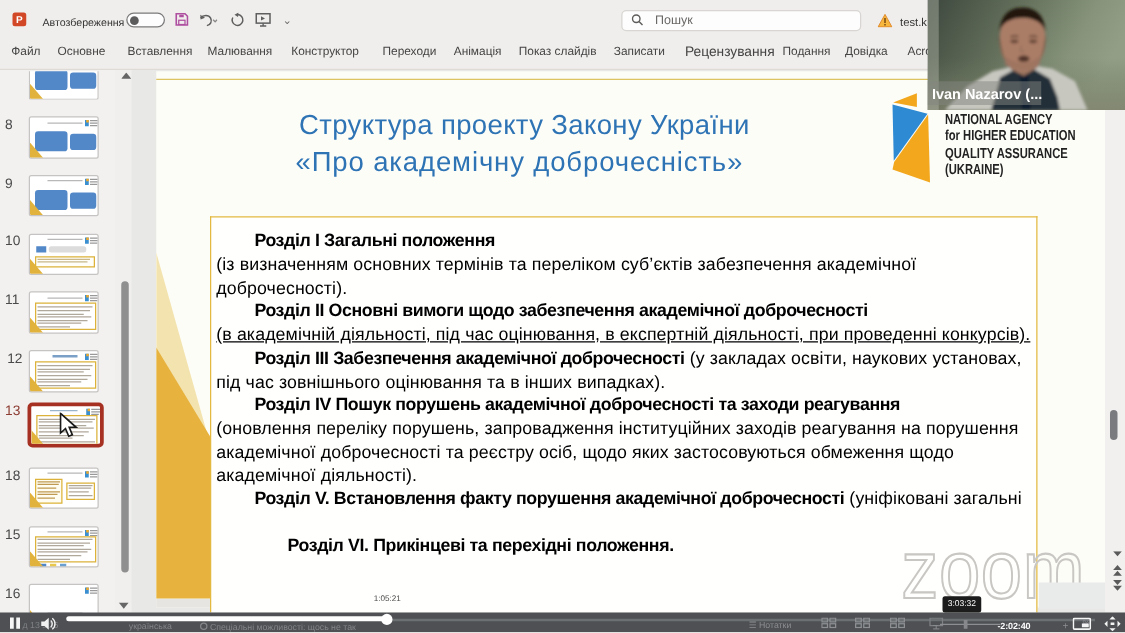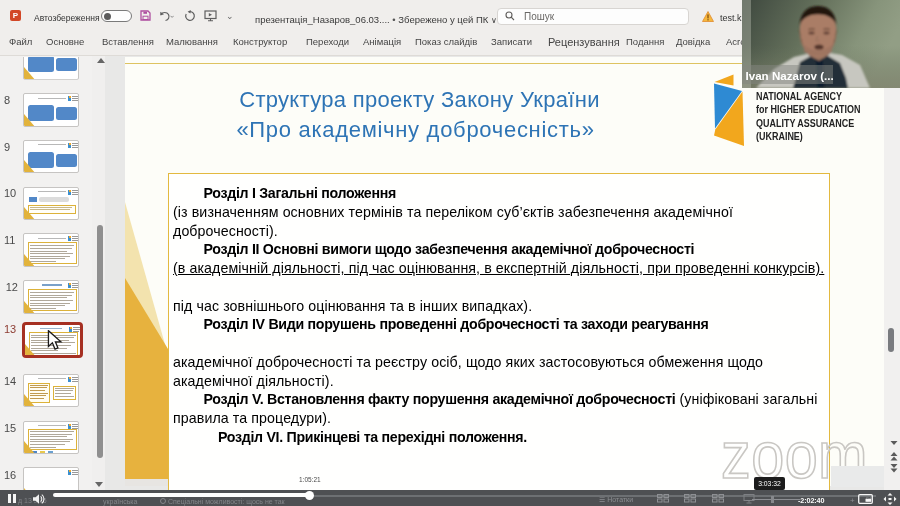--- a/index.html
+++ b/index.html
@@ -39,21 +39,20 @@
       <path d="M6.8 0 L3.6 1.7 L6.4 3.6 Z" fill="#5f5f5f"></path>
     </svg>
 
   <svg class="abs" style="left:204px;top:10px;" width="13" height="12" viewBox="0 0 13 12">
       <rect x="1" y="1" width="11" height="7.5" fill="none" stroke="#5f5f5f" stroke-width="1.2"></rect>
       <path d="M4.8 3 L8 4.7 L4.8 6.4 z" fill="#5f5f5f"></path>
       <path d="M6.5 8.5 v2 M4 10.8 h5" stroke="#5f5f5f" stroke-width="1.1"></path>
     </svg>
   <div class="abs" style="left:226px;top:11px;font-size:9px;color:#666;">⌄</div>
 
-  <div class="abs" style="left:255px;top:13.5px;font-size:9.5px;color:#3a3a3a;">презентація_Назаров_06.03....  <span style="color:#555;">•</span>  Збережено у цей ПК <span style="font-size:8px;">∨</span></div>
 
   <div class="abs" style="left:497px;top:7.5px;width:192px;height:17px;background:#fdfdfd;border:1px solid #d8d5d2;border-radius:4px;"></div>
   <svg class="abs" style="left:505px;top:11px;" width="10" height="10" viewBox="0 0 10 10">
       <circle cx="4" cy="4" r="3" fill="none" stroke="#5f5d5b" stroke-width="1.1"></circle>
       <path d="M6.2 6.2 L9 9" stroke="#5f5d5b" stroke-width="1.1"></path>
     </svg>
   <div class="abs" style="left:524px;top:11px;font-size:10px;color:#6a6866;">Пошук</div>
 
   <svg class="abs" style="left:702px;top:10.5px;" width="12" height="11" viewBox="0 0 12 11">
       <path d="M6 0.5 L11.5 10.5 L0.5 10.5 z" fill="#f6b73c" stroke="#e08a2d" stroke-width="0.8"></path>
@@ -195,21 +194,21 @@
         <div class="abs" style="left:5.5px;top:25.6px;width:27px;height:1px;background:#b0a89a;"></div>
         <div class="abs" style="left:5.5px;top:28.2px;width:45px;height:1px;background:#b0a89a;"></div>
         <svg class="abs" style="left:0;top:19.5px;" width="12" height="14" viewBox="0 0 12 14">
           <polygon points="0,0 12,14 0,14" fill="#e2b33c"></polygon>
         </svg>
       </div>
     </div>
   <svg class="abs" style="left:47px;top:330px;" width="16" height="21" viewBox="0 0 12 16">
       <path d="M1 0.5 L1 12.5 L4 9.8 L6 14.5 L8.2 13.6 L6.3 9 L10.5 9 Z" fill="#fff" stroke="#1a1a1a" stroke-width="1"></path>
     </svg>
-  <div class="abs" style="left:4px;top:374.5px;width:14px;text-align:left;font-size:11px;color:#4a4a4a;">14</div>
+  <div class="abs" style="left:4px;top:374.5px;width:14px;text-align:left;font-size:11px;color:#4a4a4a;">18</div>
   <div class="abs" style="left:23px;top:373.8px;width:56px;height:33.5px;background:#fff;border:1px solid #c6c4c2;border-radius:2px;overflow:hidden;">
       <div class="abs" style="left:14px;top:3.5px;width:28px;height:1px;background:#b8b8b8;"></div>
       <div class="abs" style="left:44px;top:2px;width:2.5px;height:5px;background:#3a8fd0;"></div>
       <div class="abs" style="left:45.2px;top:2px;width:1.5px;height:2px;background:#f0a82a;"></div>
       <div class="abs" style="left:48px;top:2px;width:7px;height:1px;background:#999;"></div>
       <div class="abs" style="left:48px;top:4px;width:8px;height:1px;background:#999;"></div>
       <div class="abs" style="left:48px;top:6px;width:6px;height:1px;background:#999;"></div>
       <div class="abs" style="left:4px;top:8px;width:22px;height:20px;border:0.8px solid #dcb23a;background:#fffdf2;"></div>
       <div class="abs" style="left:29px;top:11px;width:23px;height:14px;border:0.8px solid #dcb23a;background:#fff;"></div>
       <div class="abs" style="left:5.5px;top:10.0px;width:18px;height:1px;background:#c09a50;"></div>
@@ -288,27 +287,28 @@
     </svg>
   <div class="abs" style="left:756px;top:90px;width:220px;white-space:nowrap;font-size:11.5px;line-height:13.3px;font-weight:bold;color:#222;transform:scaleX(0.78);transform-origin:0 0;">NATIONAL AGENCY<br>for HIGHER EDUCATION<br>QUALITY ASSURANCE<br>(UKRAINE)</div>
 
   <div class="abs" style="left:168px;top:173px;width:662px;height:317px;border:1px solid #e3b93f;border-bottom:none;background:#fffffe;"></div>
 
   <div class="abs bl" style="left:203.5px;top:185.0px;"><b>Розділ I Загальні положення</b></div>
   <div class="abs bl" style="left:173px;top:203.8px;">(із визначенням основних термінів та переліком суб’єктів забезпечення академічної</div>
   <div class="abs bl" style="left:173px;top:222.5px;">доброчесності).</div>
   <div class="abs bl" style="left:203.5px;top:241.2px;"><b>Розділ II Основні вимоги щодо забезпечення академічної доброчесності</b></div>
   <div class="abs bl" style="left:173px;top:260.0px;text-decoration:underline;">(в академічній діяльності, під час оцінювання, в експертній діяльності, при проведенні конкурсів).</div>
+  <div class="abs bl" style="left:203.5px;top:278.8px;"><b>Розділ III Забезпечення академічної доброчесності</b> (у закладах освіти, наукових установах,</div>
   <div class="abs bl" style="left:173px;top:297.5px;">під час зовнішнього оцінювання та в інших випадках).</div>
-  <div class="abs bl" style="left:203.5px;top:316.2px;"><b>Розділ IV Види порушень проведенні доброчесності та заходи реагування</b></div>
+  <div class="abs bl" style="left:203.5px;top:316.2px;"><b>Розділ IV Пошук порушень академічної доброчесності та заходи реагування</b></div>
+  <div class="abs bl" style="left:173px;top:335.0px;">(оновлення переліку порушень, запровадження інституційних заходів реагування на порушення</div>
   <div class="abs bl" style="left:173px;top:353.8px;">академічної доброчесності та реєстру осіб, щодо яких застосовуються обмеження щодо</div>
   <div class="abs bl" style="left:173px;top:372.5px;">академічної діяльності).</div>
   <div class="abs bl" style="left:203.5px;top:391.2px;"><b>Розділ V. Встановлення факту порушення академічної доброчесності</b> (уніфіковані загальні</div>
-  <div class="abs bl" style="left:173px;top:410.0px;">правила та процедури).</div>
-  <div class="abs bl" style="left:202px;top:428.8px;padding-left:16px;"><b>Розділ VI. Прикінцеві та перехідні положення.</b></div>
+  <div class="abs bl" style="left:214px;top:428.8px;padding-left:16px;"><b>Розділ VI. Прикінцеві та перехідні положення.</b></div>
 
   <div class="abs" style="left:299px;top:476px;font-size:6.5px;color:#4a4a4a;">1:05:21</div>
 
   <div class="abs" style="left:721px;top:417px;font-size:66px;color:transparent;-webkit-text-stroke:1.7px #c9c7c3;transform:scaleX(0.9);transform-origin:0 0;letter-spacing:0.5px;">zoom</div>
 
   <div class="abs" style="left:831px;top:466px;width:53px;height:21px;background:#e9eaea;"></div>
 
   <div class="abs" style="left:884px;top:57px;width:16px;height:433px;background:#f1f0ef;"></div>
   <div class="abs" style="left:888px;top:328px;width:6px;height:24px;background:#797b7f;border-radius:3px;"></div>
   <svg class="abs" style="left:889px;top:58px;" width="8" height="6" viewBox="0 0 8 6">

